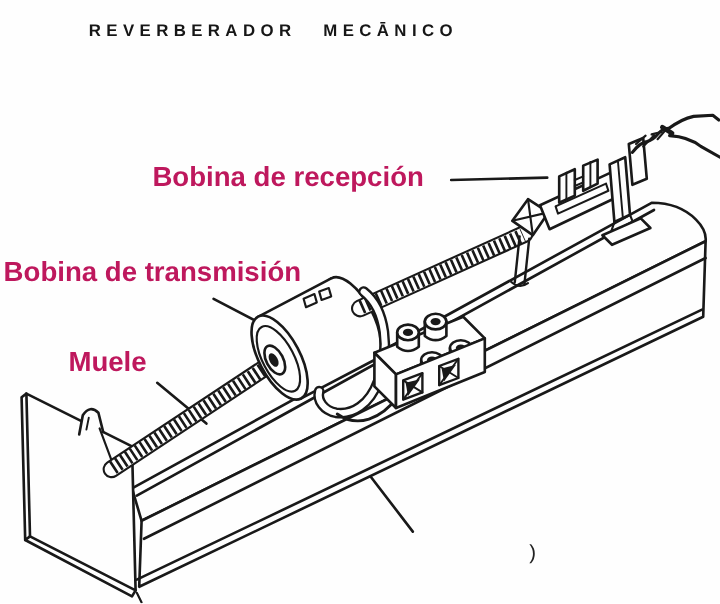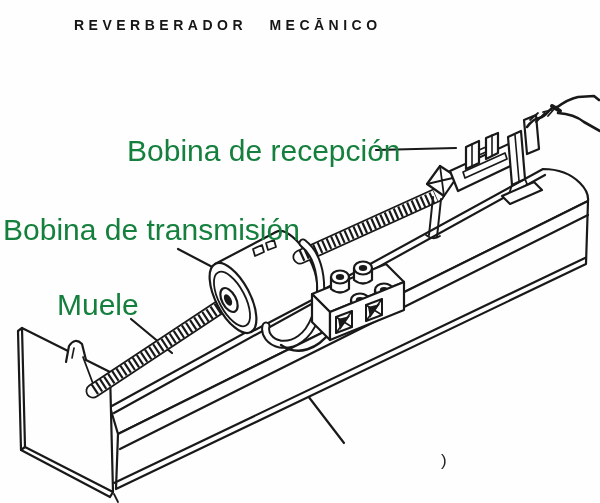--- a/index.html
+++ b/index.html
@@ -2,22 +2,22 @@
 <html><head>
 <meta charset="utf-8">
 <style>
   html,body{margin:0;padding:0;background:#fff;}
   #stage{
     position:relative;width:600px;height:503px;background:#fefefe;overflow:hidden;
     font-family:"Liberation Sans",sans-serif;color:#151515;text-align:right;
   }
   #art{position:absolute;left:0;top:0;}
   .lbl{
-    position:absolute;font-weight:normal;font-size:30px;line-height:1.05;
-    letter-spacing:0px;color:#15803d;white-space:nowrap;
+    position:absolute;font-weight:bold;font-size:23px;line-height:1.05;
+    letter-spacing:0px;color:#be185d;white-space:nowrap;
   }
   #title{
     position:absolute;left:74px;top:17px;font-weight:bold;font-size:14px;
     letter-spacing:4.5px;word-spacing:14px;color:#161616;white-space:nowrap;
   }
   #lbl-recepcion{left:127px;top:135px;}
   #lbl-transmision{left:3px;top:214px;}
   #lbl-muele{left:57px;top:289px;}
   #lbl-soporte{left:229px;top:443px;}
   #stray-paren{

